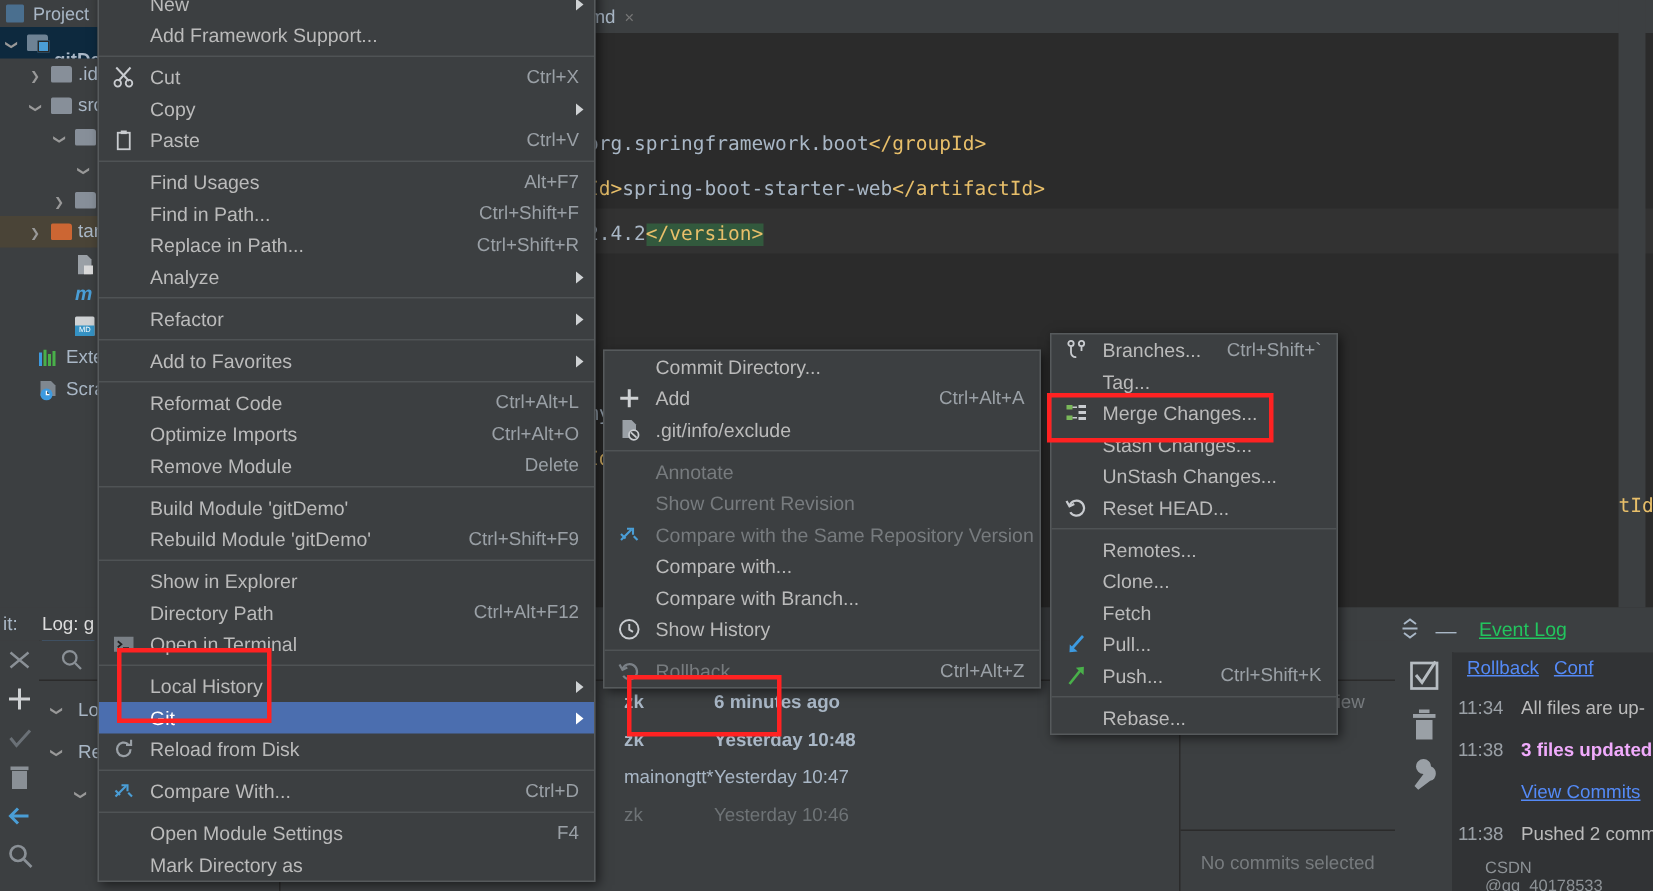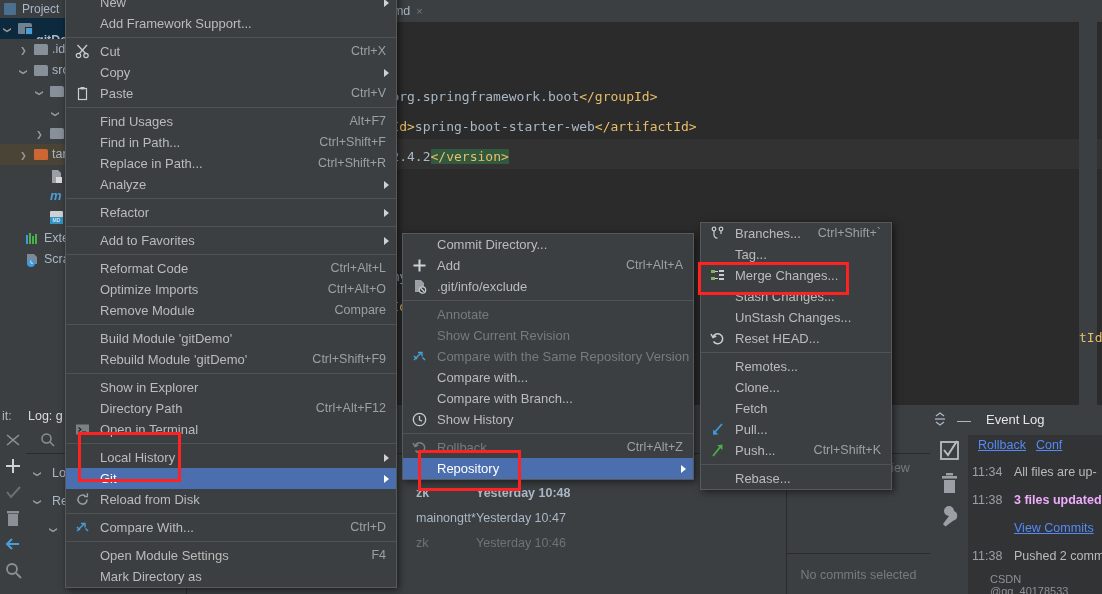--- a/index.html
+++ b/index.html
@@ -67,21 +67,21 @@
   .c-date{position:absolute;top:0;}
   .dim{color:#6e7376;}
   .tagchip{display:inline-block;background:#4a4d4f;border-radius:2px;padding:0 5px 0 3px;font-size:11.5px;color:#b5bcc2;vertical-align:1px;}
   #commit-detail{position:absolute;right:0;top:26px;width:143px;bottom:0;border-left:1px solid #2b2b2b;color:#777b7e;font-size:12.5px;text-align:center;}
   #commit-detail .pane1{height:92px;border-bottom:1px solid #2b2b2b;padding:8px 6px 0 6px;}
   #commit-detail .pane2{padding:14px 6px 0 6px;}
 
   
   #eventlog{position:absolute;left:930px;top:405px;width:172px;height:189px;background:#3c3f41;}
   #el-head{height:30px;line-height:30px;position:relative;}
-  #el-title{position:absolute;left:56px;top:0;font-size:13px;color:#e5e5e5;}
+  #el-title{position:absolute;left:56px;top:0;font-size:13px;color:#22c55e;text-decoration:underline;}
   #el-minimize{position:absolute;left:22px;top:0;width:24px;text-align:center;color:#a9b7c6;font-size:14px;}
   #el-collapse{position:absolute;left:0;top:0;width:20px;text-align:center;color:#a9b7c6;font-size:12px;}
   #el-sidebtns{position:absolute;left:0;top:30px;width:38px;bottom:0;border-right:1px solid #2b2b2b;}
   .elbtn{width:38px;height:34px;position:relative;color:#a9b7c6;}
   #el-body{position:absolute;left:38px;top:30px;right:0;bottom:0;background:#313335;font-size:12.5px;overflow:hidden;}
   .el-links{padding:3px 0 6px 10px;}
   .el-link{color:#548af7;text-decoration:underline;margin-right:10px;}
   .el-row{position:relative;height:28px;line-height:28px;white-space:nowrap;}
   .el-time{position:absolute;left:4px;top:0;color:#9aa0a6;}
   .el-msg{position:absolute;left:46px;top:0;color:#bbbbbb;}
@@ -386,21 +386,21 @@
       <div class="mi"><span>Find in Path...</span><span class="acc">Ctrl+Shift+F</span></div>
       <div class="mi"><span>Replace in Path...</span><span class="acc">Ctrl+Shift+R</span></div>
       <div class="mi"><span>Analyze</span><span class="sub"></span></div>
       <div class="msep"></div>
       <div class="mi"><span>Refactor</span><span class="sub"></span></div>
       <div class="msep"></div>
       <div class="mi"><span>Add to Favorites</span><span class="sub"></span></div>
       <div class="msep"></div>
       <div class="mi"><span>Reformat Code</span><span class="acc">Ctrl+Alt+L</span></div>
       <div class="mi"><span>Optimize Imports</span><span class="acc">Ctrl+Alt+O</span></div>
-      <div class="mi"><span>Remove Module</span><span class="acc">Compare</span></div>
+      <div class="mi"><span>Remove Module</span><span class="acc">Delete</span></div>
       <div class="msep"></div>
       <div class="mi"><span>Build Module 'gitDemo'</span></div>
       <div class="mi"><span>Rebuild Module 'gitDemo'</span><span class="acc">Ctrl+Shift+F9</span></div>
       <div class="msep"></div>
       <div class="mi"><span>Show in Explorer</span></div>
       <div class="mi"><span>Directory Path</span><span class="acc">Ctrl+Alt+F12</span></div>
       <div class="mi"><span class="mico"><svg width="15" height="15" viewBox="0 0 15 15">
             <rect x="1" y="2.5" width="13" height="10" fill="#7a8086"></rect>
             <path d="M3.5 5.5 L6 7.5 L3.5 9.5" stroke="#1f1f1f" stroke-width="1.1" fill="none"></path>
             <path d="M7 10 H11" stroke="#1f1f1f" stroke-width="1.1"></path>
@@ -447,21 +447,20 @@
       <div class="mi"><span>Compare with Branch...</span></div>
       <div class="mi"><span class="mico"><svg width="15" height="15" viewBox="0 0 15 15">
             <circle cx="7.5" cy="7.5" r="6.2" stroke="#c9ccd0" stroke-width="1.3" fill="none"></circle>
             <path d="M7.5 4 V7.8 L10 9.3" stroke="#c9ccd0" stroke-width="1.3" fill="none"></path>
           </svg></span><span>Show History</span></div>
       <div class="msep"></div>
       <div class="mi disabled"><span class="mico"><svg width="15" height="15" viewBox="0 0 15 15">
             <path d="M3 6 A5 5 0 1 1 3.5 10.5" stroke="#7a8086" stroke-width="1.5" fill="none"></path>
             <path d="M1 3 L3 6.5 L6.2 5" stroke="#7a8086" stroke-width="1.5" fill="none"></path>
           </svg></span><span>Rollback...</span><span class="acc">Ctrl+Alt+Z</span></div>
-      <div class="mi hl"><span>Repository</span><span class="sub"></span></div>
     </div>
 
   <div class="menu" id="menu3" style="left:700px;top:222px;width:190px;">
       <div class="mi"><span class="mico"><svg width="15" height="15" viewBox="0 0 15 15">
             <circle cx="4" cy="3" r="1.8" stroke="#c9ccd0" stroke-width="1.2" fill="none"></circle>
             <circle cx="11" cy="3" r="1.8" stroke="#c9ccd0" stroke-width="1.2" fill="none"></circle>
             <path d="M4 5 V9 A3 3 0 0 0 7.5 12 M11 5 V8" stroke="#c9ccd0" stroke-width="1.2" fill="none"></path>
           </svg></span><span>Branches...</span><span class="acc">Ctrl+Shift+`</span></div>
       <div class="mi"><span>Tag...</span></div>
       <div class="mi"><span class="mico"><svg width="15" height="15" viewBox="0 0 15 15">

